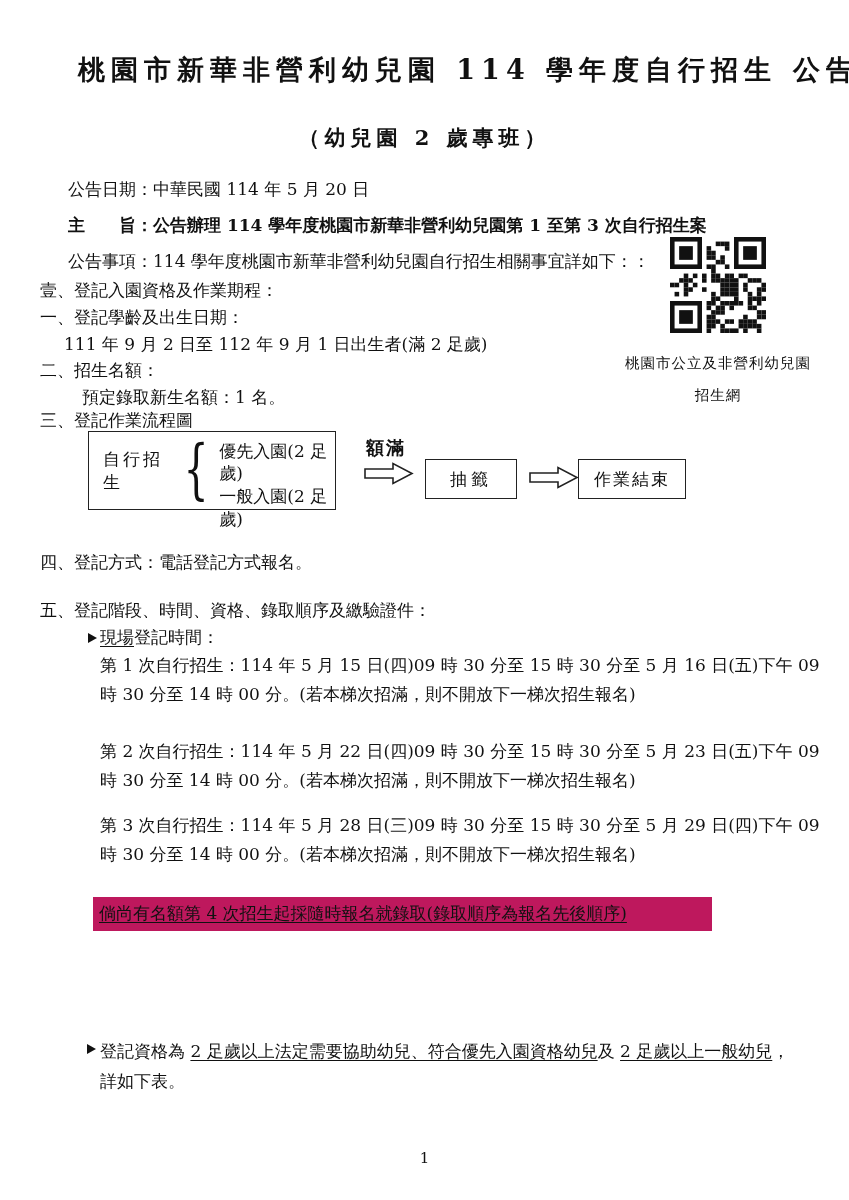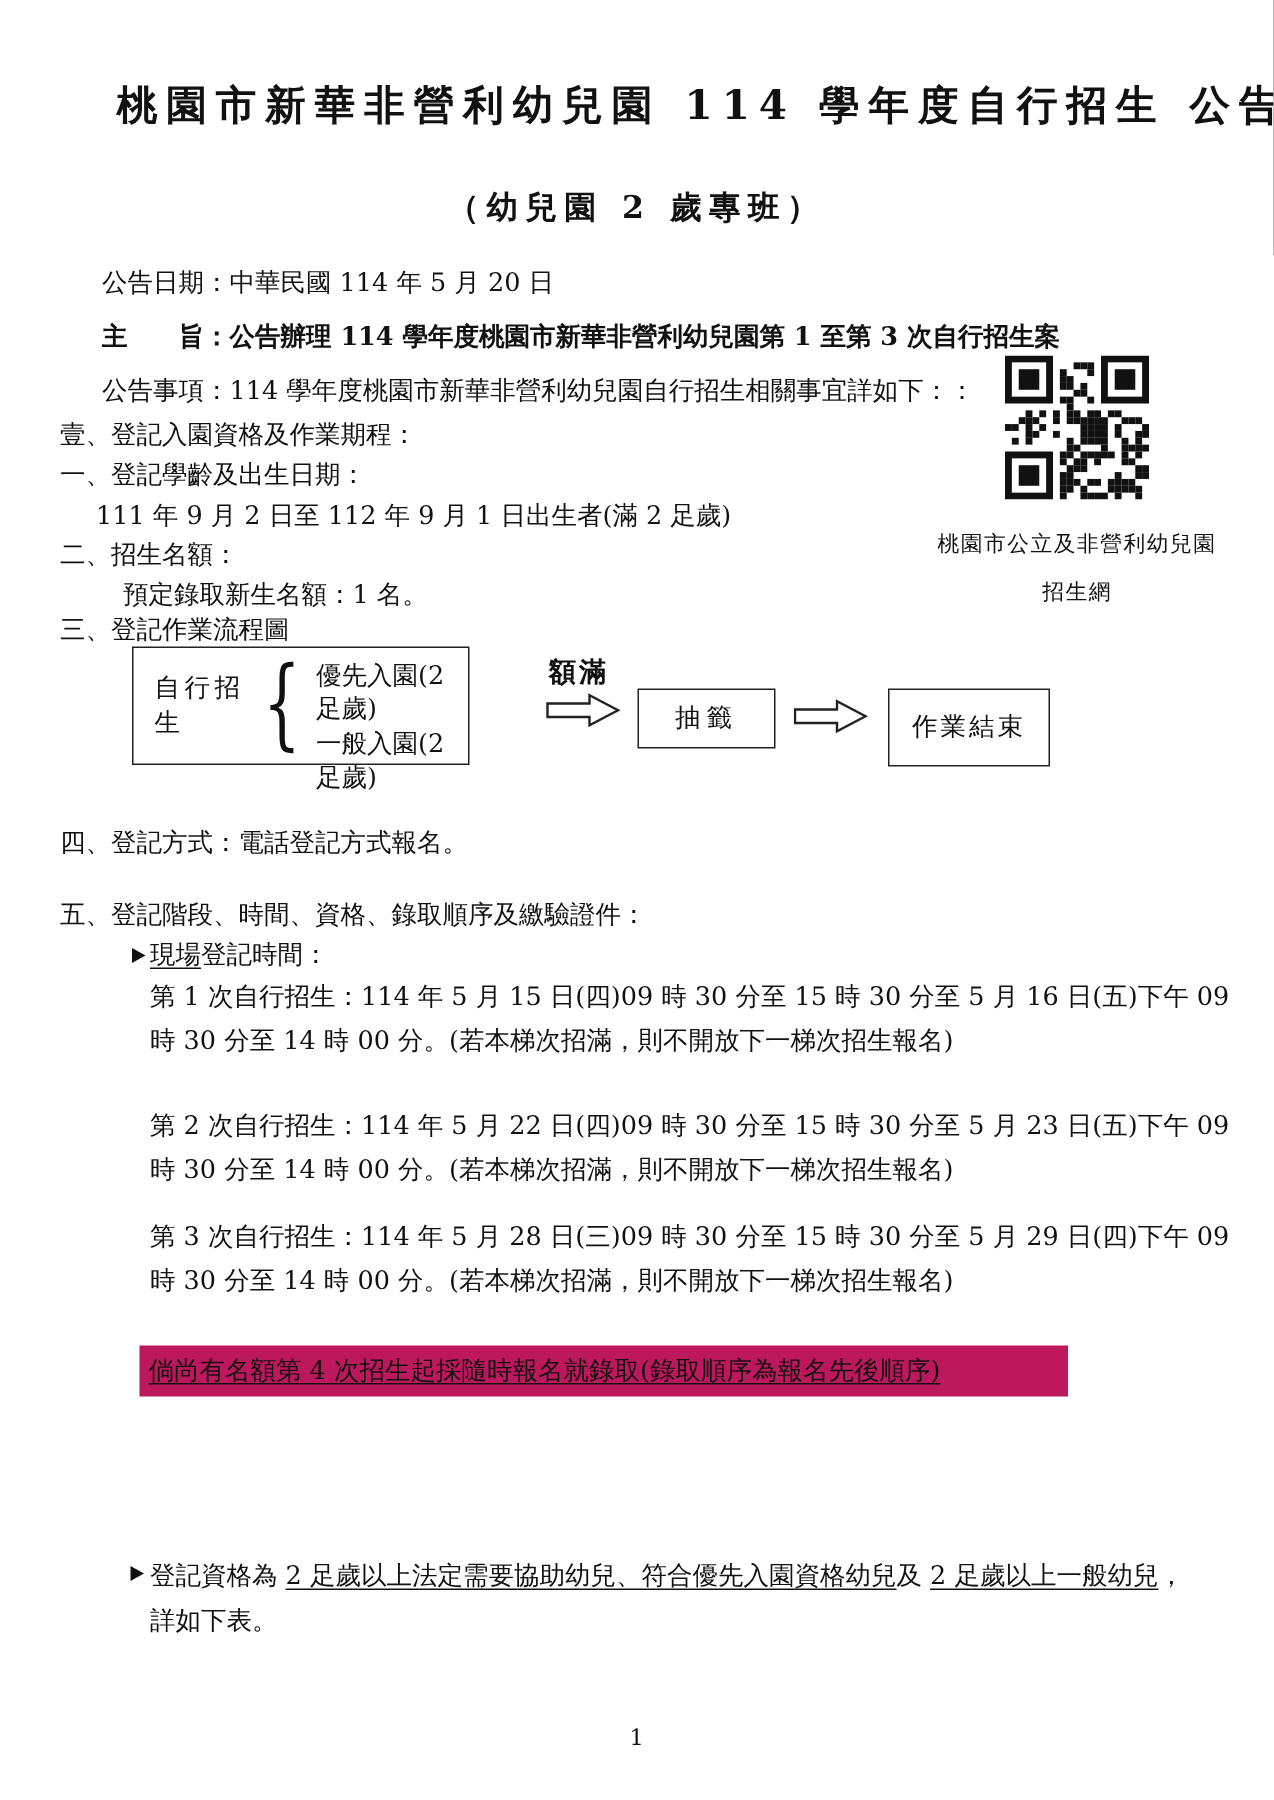--- a/index.html
+++ b/index.html
@@ -15,26 +15,26 @@
   .abs{position:absolute;}
   .t17{font-size:17px;line-height:1.35;}
   .bold{font-weight:normal;}
   .center{left:0;width:100%;text-align:center;}
   .doc-title{top:52px;font-size:27px;font-weight:bold;letter-spacing:6px;white-space:nowrap;padding-left:44px;}
   .doc-title .tail{margin-left:16px;}
   .doc-subtitle{top:124px;font-size:21px;font-weight:bold;letter-spacing:5px;}
   .u{text-decoration:underline;text-underline-offset:3px;}
   
   .fbox{border:1.6px solid #222;display:flex;align-items:center;justify-content:center;box-sizing:border-box;}
-  .bigbox{left:88px;top:431px;width:225px;height:79px;justify-content:flex-start;padding-left:14px;}
+  .bigbox{left:88px;top:431px;width:248px;height:79px;justify-content:flex-start;padding-left:14px;}
   .brace{font-size:66px;font-weight:400;line-height:0.9;transform:scaleX(0.6);margin:0 0 4px 2px;font-family:"DejaVu Serif",serif;}
   .branches{display:flex;flex-direction:column;justify-content:space-between;height:62px;margin-left:2px;}
   .arrow-label{left:366px;top:436px;font-size:18px;font-weight:bold;letter-spacing:2px;}
   .lottery{left:425px;top:459px;width:92px;height:40px;}
-  .endbox{left:592px;top:459px;width:108px;height:52px;}
+  .endbox{left:578px;top:459px;width:108px;height:40px;}
   
   .round{left:100px;width:722px;line-height:29px;font-size:17px;}
   .tri{display:inline-block;width:0;height:0;border-left:9px solid #111;border-top:5.5px solid transparent;border-bottom:5.5px solid transparent;margin-right:3px;}
   .hl{left:93px;top:897px;width:619px;box-sizing:border-box;padding:5px 8px 6px 6px;font-size:17px;}
   .qrwrap{left:620px;top:237px;width:196px;text-align:center;}
   .qrwrap svg{display:block;margin:0 auto;}
   .qrcap{margin-top:15px;font-size:14.5px;line-height:2.2;letter-spacing:1px;}
   .pageno{top:1149px;font-size:15px;}
 </style>
 </head>

